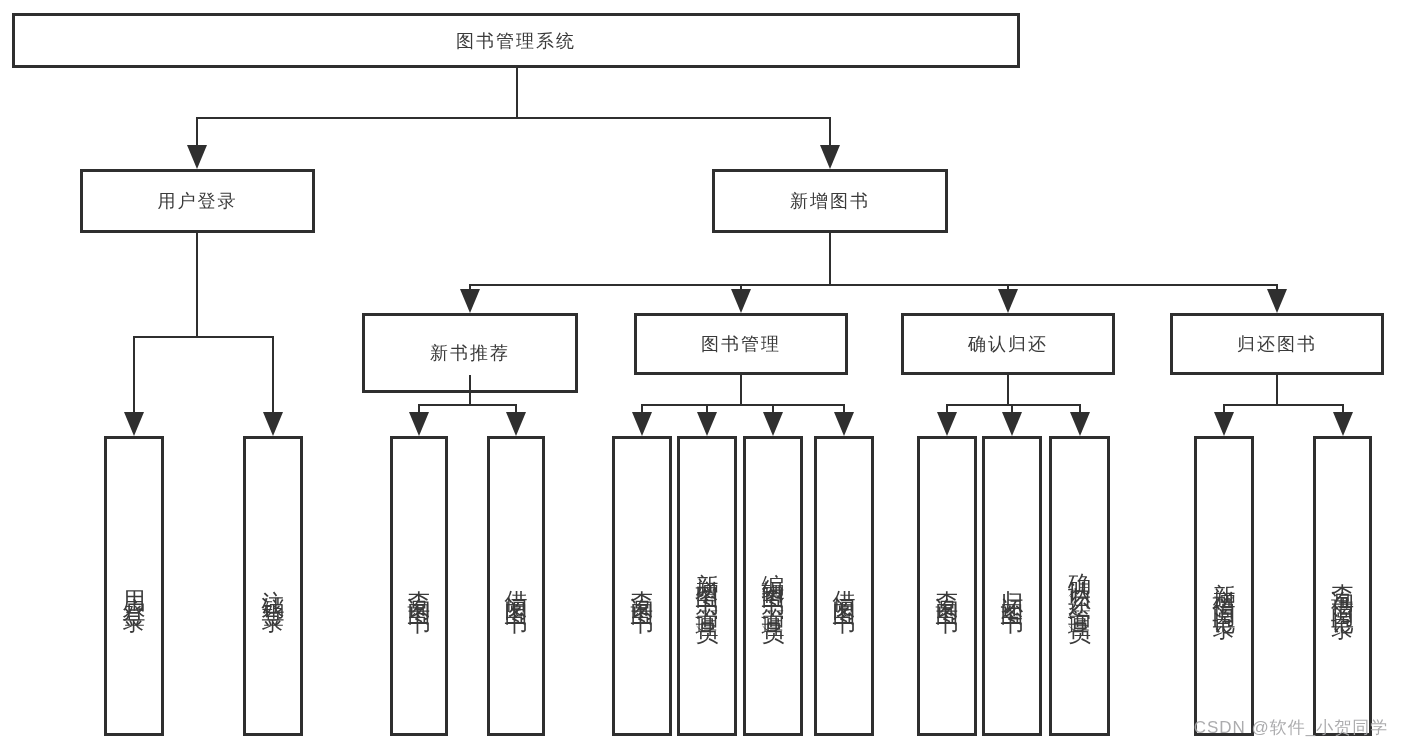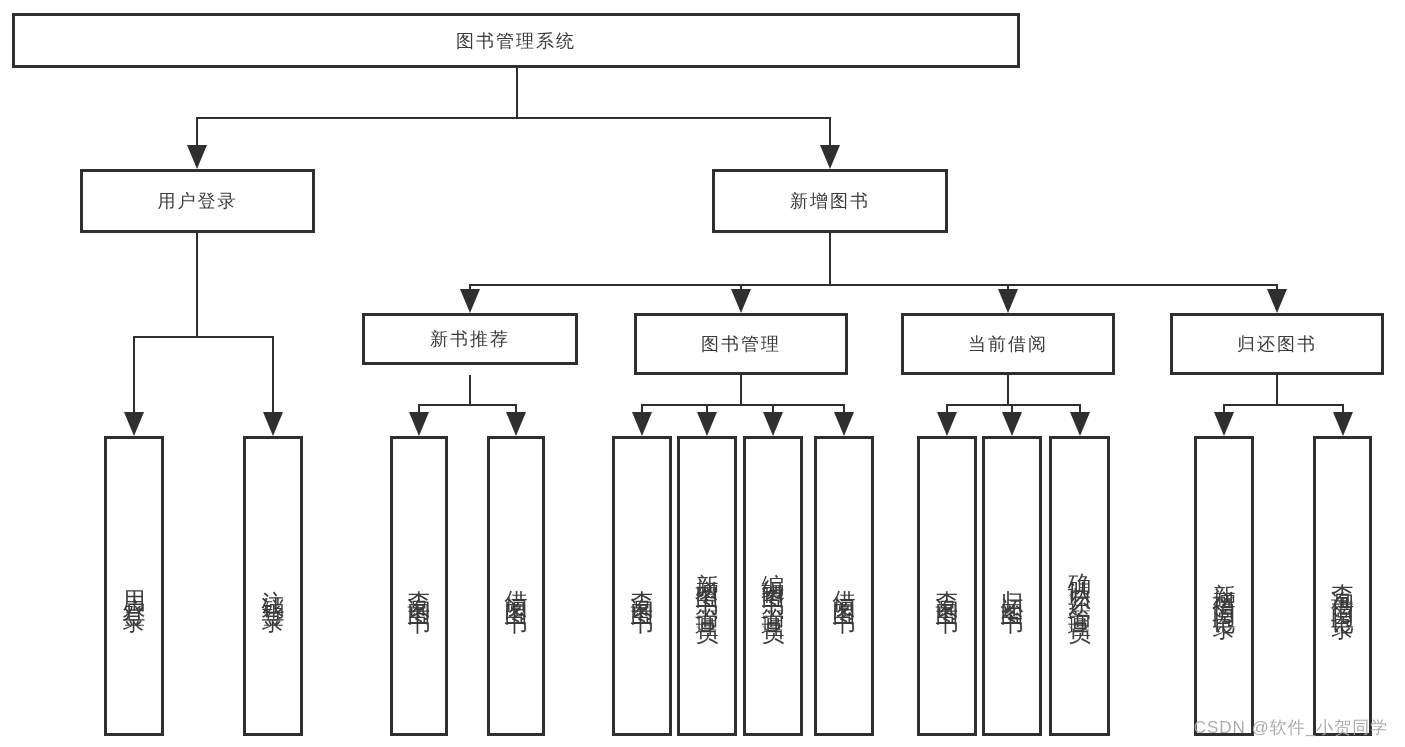--- a/index.html
+++ b/index.html
@@ -63,28 +63,28 @@
   <div class="hl" style="left:469px;top:284px;width:808px;"></div>
   <div class="vl" style="left:469px;top:284px;height:8px;"></div>
   <div class="ah" style="left:460px;top:289px;"></div>
   <div class="vl" style="left:740px;top:284px;height:8px;"></div>
   <div class="ah" style="left:731px;top:289px;"></div>
   <div class="vl" style="left:1007px;top:284px;height:8px;"></div>
   <div class="ah" style="left:998px;top:289px;"></div>
   <div class="vl" style="left:1276px;top:284px;height:8px;"></div>
   <div class="ah" style="left:1267px;top:289px;"></div>
 
-  <div class="box hbox" style="left:362px;top:313px;width:216px;height:52px;">
+  <div class="box hbox" style="left:362px;top:313px;width:216px;height:80px;">
     <span>新书推荐</span>
   </div>
   <div class="box hbox" style="left:634px;top:313px;width:214px;height:62px;">
     <span>图书管理</span>
   </div>
   <div class="box hbox" style="left:901px;top:313px;width:214px;height:62px;">
-    <span>当前借阅</span>
+    <span>确认归还</span>
   </div>
   <div class="box hbox" style="left:1170px;top:313px;width:214px;height:62px;">
     <span>归还图书</span>
   </div>
 
   <div class="vl" style="left:469px;top:375px;height:31px;"></div>
   <div class="hl" style="left:418px;top:404px;width:99px;"></div>
   <div class="vl" style="left:418px;top:404px;height:12px;"></div>
   <div class="ah" style="left:409px;top:412px;"></div>
   <div class="vl" style="left:515px;top:404px;height:12px;"></div>

